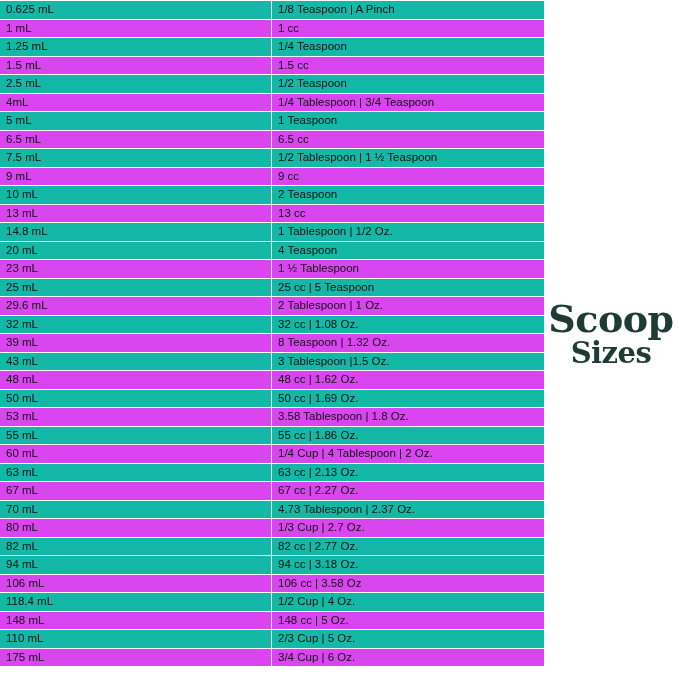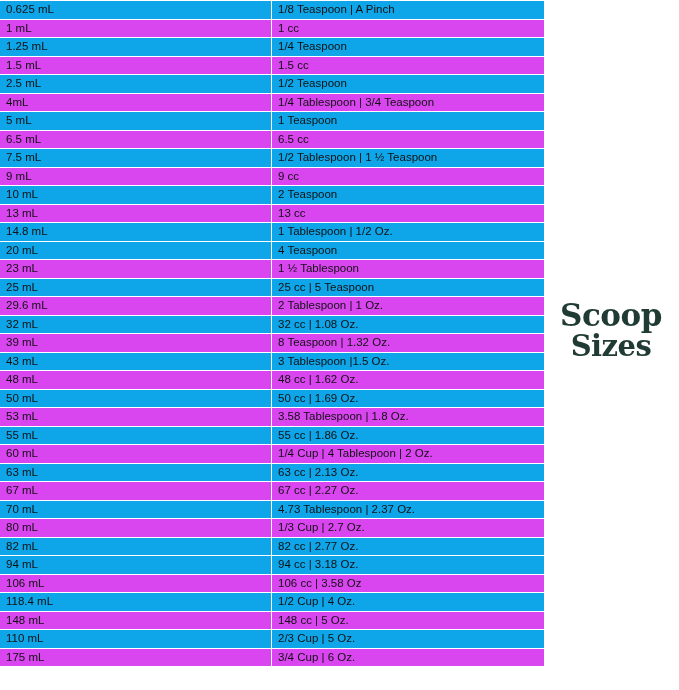--- a/index.html
+++ b/index.html
@@ -42,41 +42,41 @@
     overflow: hidden;
   }
   table.conv tr td:first-child {
     width: 265px;
     border-right: 1px solid #ffffff;
   }
   table.conv tr td:last-child {
     width: 266px;
   }
   table.conv tr.odd td {
-    background: #0ea5e9;
+    background: #14b8a6;
   }
   table.conv tr.even td {
     background: #d946ef;
   }
   .logo {
     position: absolute;
     left: 543px;
     top: 300px;
     width: 136px;
     text-align: center;
   }
   .logo-line {
     font-family: "DejaVu Serif", serif;
     font-weight: bold;
     color: #1f3b33;
     letter-spacing: -0.5px;
     line-height: 1.02;
   }
   .logo-line-1 {
-    font-size: 31px;
+    font-size: 38px;
   }
   .logo-line-2 {
     font-size: 29px;
   }
 </style>
 </head>
 <body>
 
 <div class="page">
 

